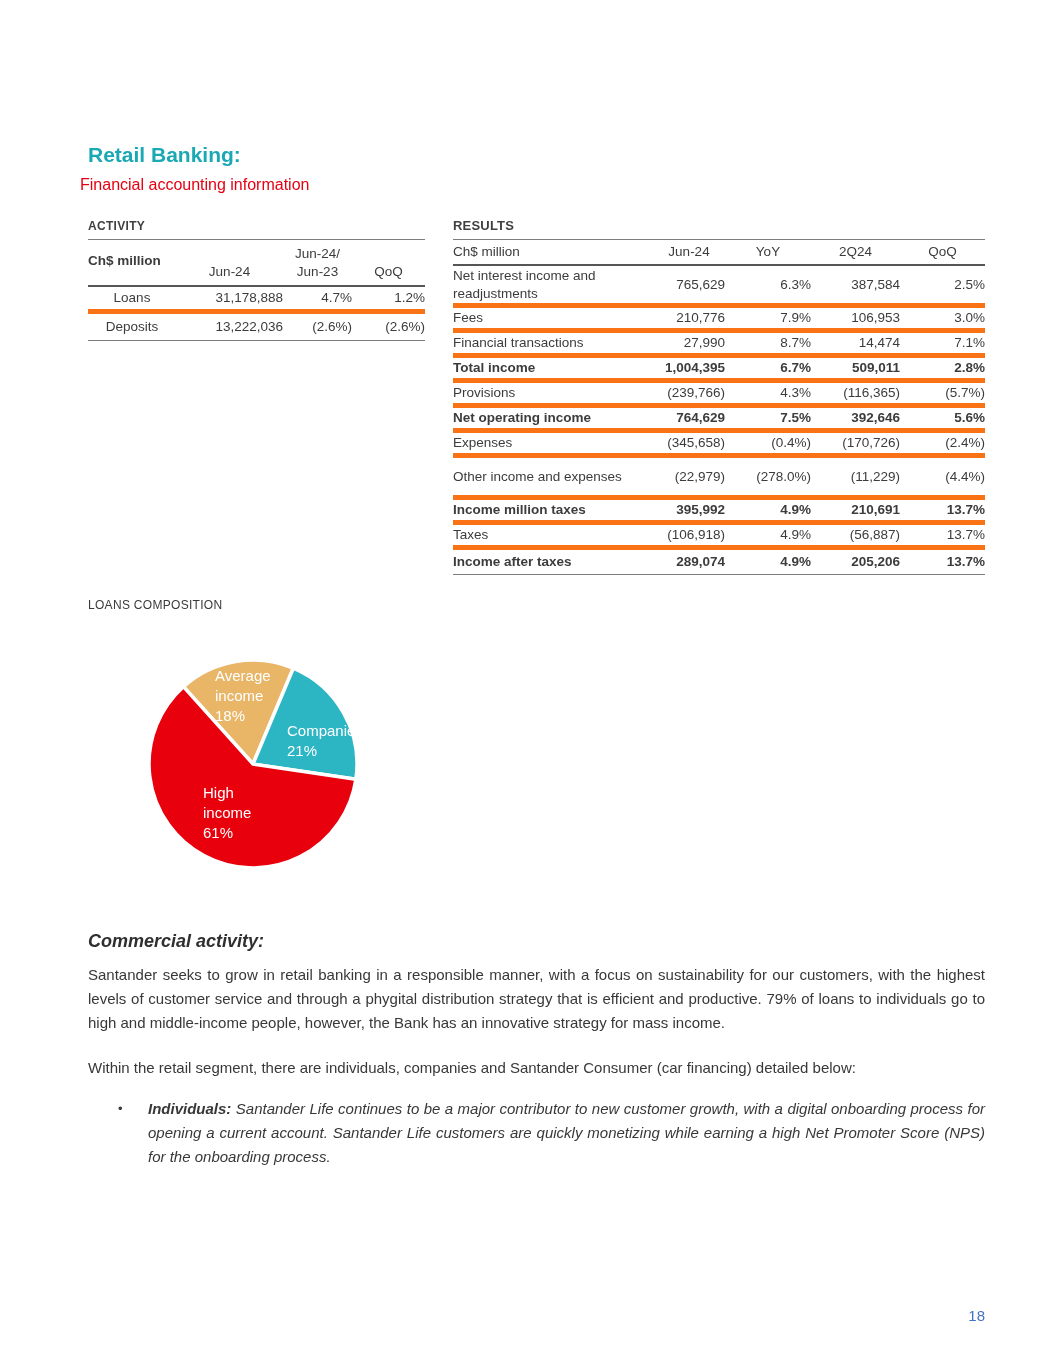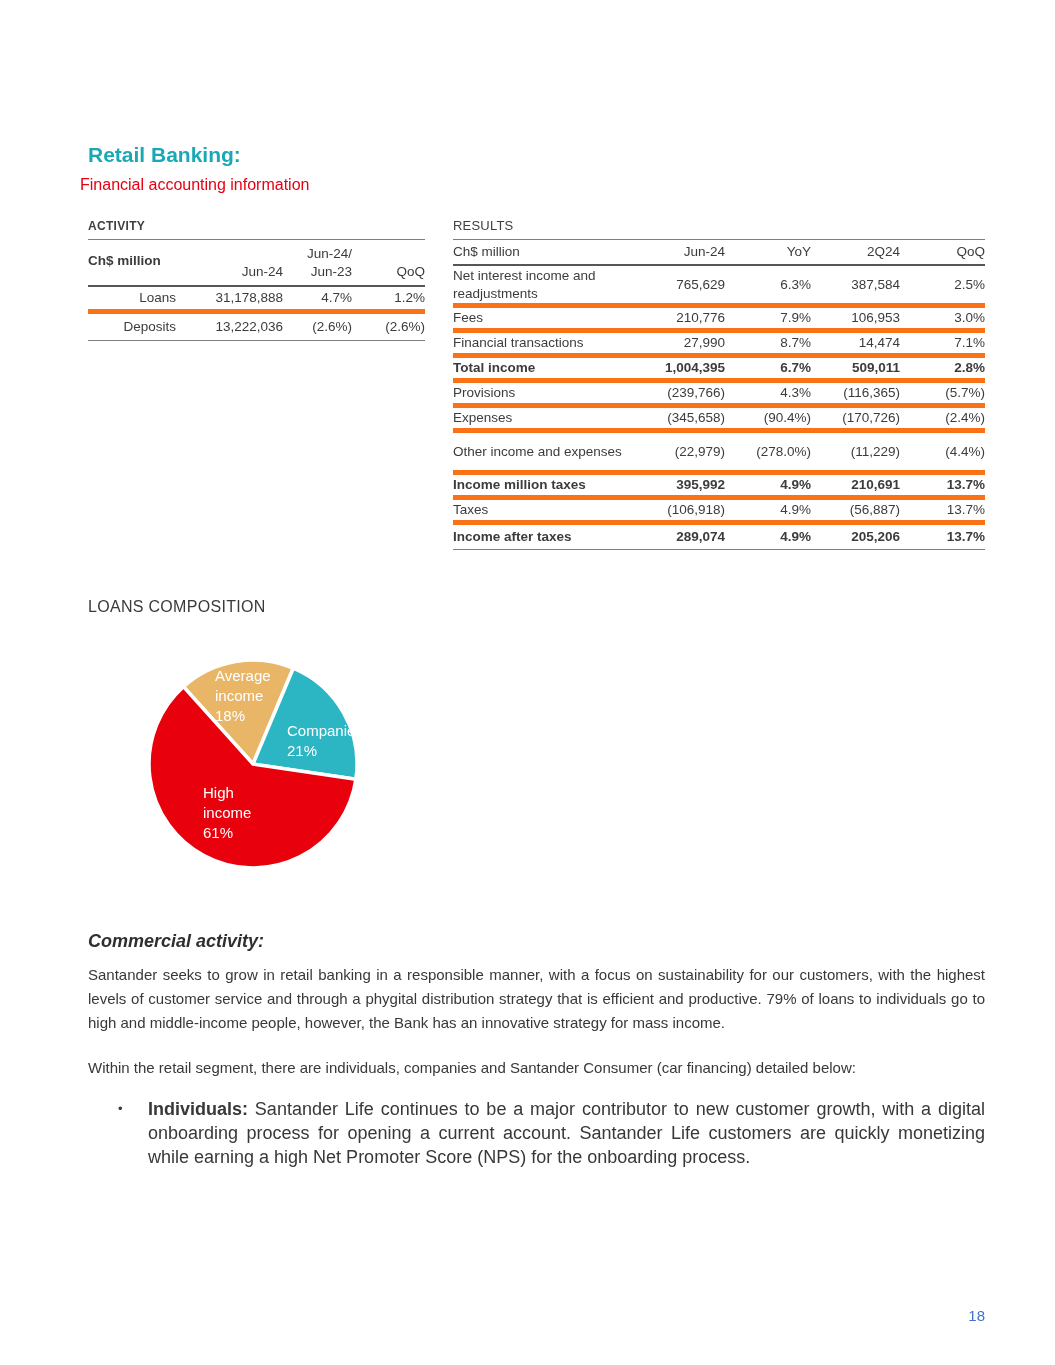--- a/index.html
+++ b/index.html
@@ -6,57 +6,57 @@
   html,body { background:#ffffff; }
   body { font-family:"Liberation Sans", sans-serif; color:#3c3c3c; }
   .page { position:relative; width:1055px; height:1365px; background:#fff; overflow:hidden;margin-top:28px; }
 
   
   .title { position:absolute; left:88px; top:115px; font-size:21px; font-weight:bold; color:#1BA8B5; }
   .subtitle { position:absolute; left:80px; top:148px; font-size:16px; color:#E60012; }
 
   
   .sec-label { font-size:12px; font-weight:bold; color:#404040; letter-spacing:.3px; margin-bottom:6px; }
-  .sec-label.plain { font-weight:normal; font-size:13px; letter-spacing:.2px; }
+  .sec-label.plain { font-weight:bold; font-size:13px; letter-spacing:.2px; }
 
   
   .activity { position:absolute; left:88px; top:191px; width:337px; }
   .results  { position:absolute; left:453px; top:190px; width:532px; }
   .tbl { width:100%; font-size:13.5px; color:#3c3c3c; }
   .tr { display:grid; align-items:center; border-bottom:5px solid #f97316; }
   .a-cols { grid-template-columns:88px 107px 69px 73px; }
   .r-cols { grid-template-columns:200px 72px 86px 89px 85px; }
   .thead { border-top:1px solid #7d7d7d; border-bottom:2px solid #565656; }
   .a-head { height:48px; align-items:end; padding-bottom:4px; }
   .r-head { height:27px; }
   .tr:last-child { border-bottom:1px solid #7d7d7d; }
   .c { line-height:18px; }
   .l { text-align:left; }
-  .ctr { text-align:right; }
+  .ctr { text-align:center; }
   .n { text-align:right; }
   .bold { font-weight:bold; }
   .h25 { height:25px; }
   .h27 { height:27px; }
   .h42 { height:42px; }
   .self-c { align-self:center; }
   .two-line { line-height:18px; }
 
   
-  .loans-title { position:absolute; left:88px; top:570px; font-size:16px; color:#3a3a3a; letter-spacing:.3px; }
+  .loans-title { position:absolute; left:88px; top:570px; font-size:12px; color:#3a3a3a; letter-spacing:.3px; }
   .pie-wrap { position:absolute; left:145px; top:628px; width:216px; height:216px; }
   .pie-label { font-size:15px; fill:#ffffff; }
 
   
   .commercial { position:absolute; left:88px; top:903px; width:897px; }
   .comm-head { font-size:18px; font-weight:bold; font-style:italic; color:#2f2f2f; margin-bottom:11px; }
   .para { font-size:15px; line-height:24px; text-align:justify; color:#383838; }
   .para + .para { margin-top:21px; }
   .bullet-row { display:flex; margin-top:17px; }
   .bullet-marker { width:30px; margin-left:30px; font-size:13px; line-height:24px; color:#383838; }
-  .bullet-text { flex:1; font-size:18px; line-height:24px; text-align:justify; color:#383838; }
+  .bullet-text { flex:1; font-size:15px; line-height:24px; text-align:justify; color:#383838;font-style:italic; }
 
   .page-number { position:absolute; right:70px; top:1279px; font-size:15px; color:#4472C4; }
 </style>
 </head>
 <body>
 
 <div class="page">
 
   <div class="title">Retail Banking:</div>
   <div class="subtitle">Financial accounting information</div>
@@ -123,24 +123,31 @@
         <div class="c n">509,011</div>
         <div class="c n">2.8%</div>
       </div>
       <div class="tr r-cols h25">
         <div class="c l">Provisions</div>
         <div class="c n">(239,766)</div>
         <div class="c n">4.3%</div>
         <div class="c n">(116,365)</div>
         <div class="c n">(5.7%)</div>
       </div>
+      <div class="tr r-cols h25 bold">
+        <div class="c l">Net operating income</div>
+        <div class="c n">764,629</div>
+        <div class="c n">7.5%</div>
+        <div class="c n">392,646</div>
+        <div class="c n">5.6%</div>
+      </div>
       <div class="tr r-cols h25">
         <div class="c l">Expenses</div>
         <div class="c n">(345,658)</div>
-        <div class="c n">(90.4%)</div>
+        <div class="c n">(0.4%)</div>
         <div class="c n">(170,726)</div>
         <div class="c n">(2.4%)</div>
       </div>
       <div class="tr r-cols h42">
         <div class="c l two-line">Other income and expenses</div>
         <div class="c n">(22,979)</div>
         <div class="c n">(278.0%)</div>
         <div class="c n">(11,229)</div>
         <div class="c n">(4.4%)</div>
       </div>

